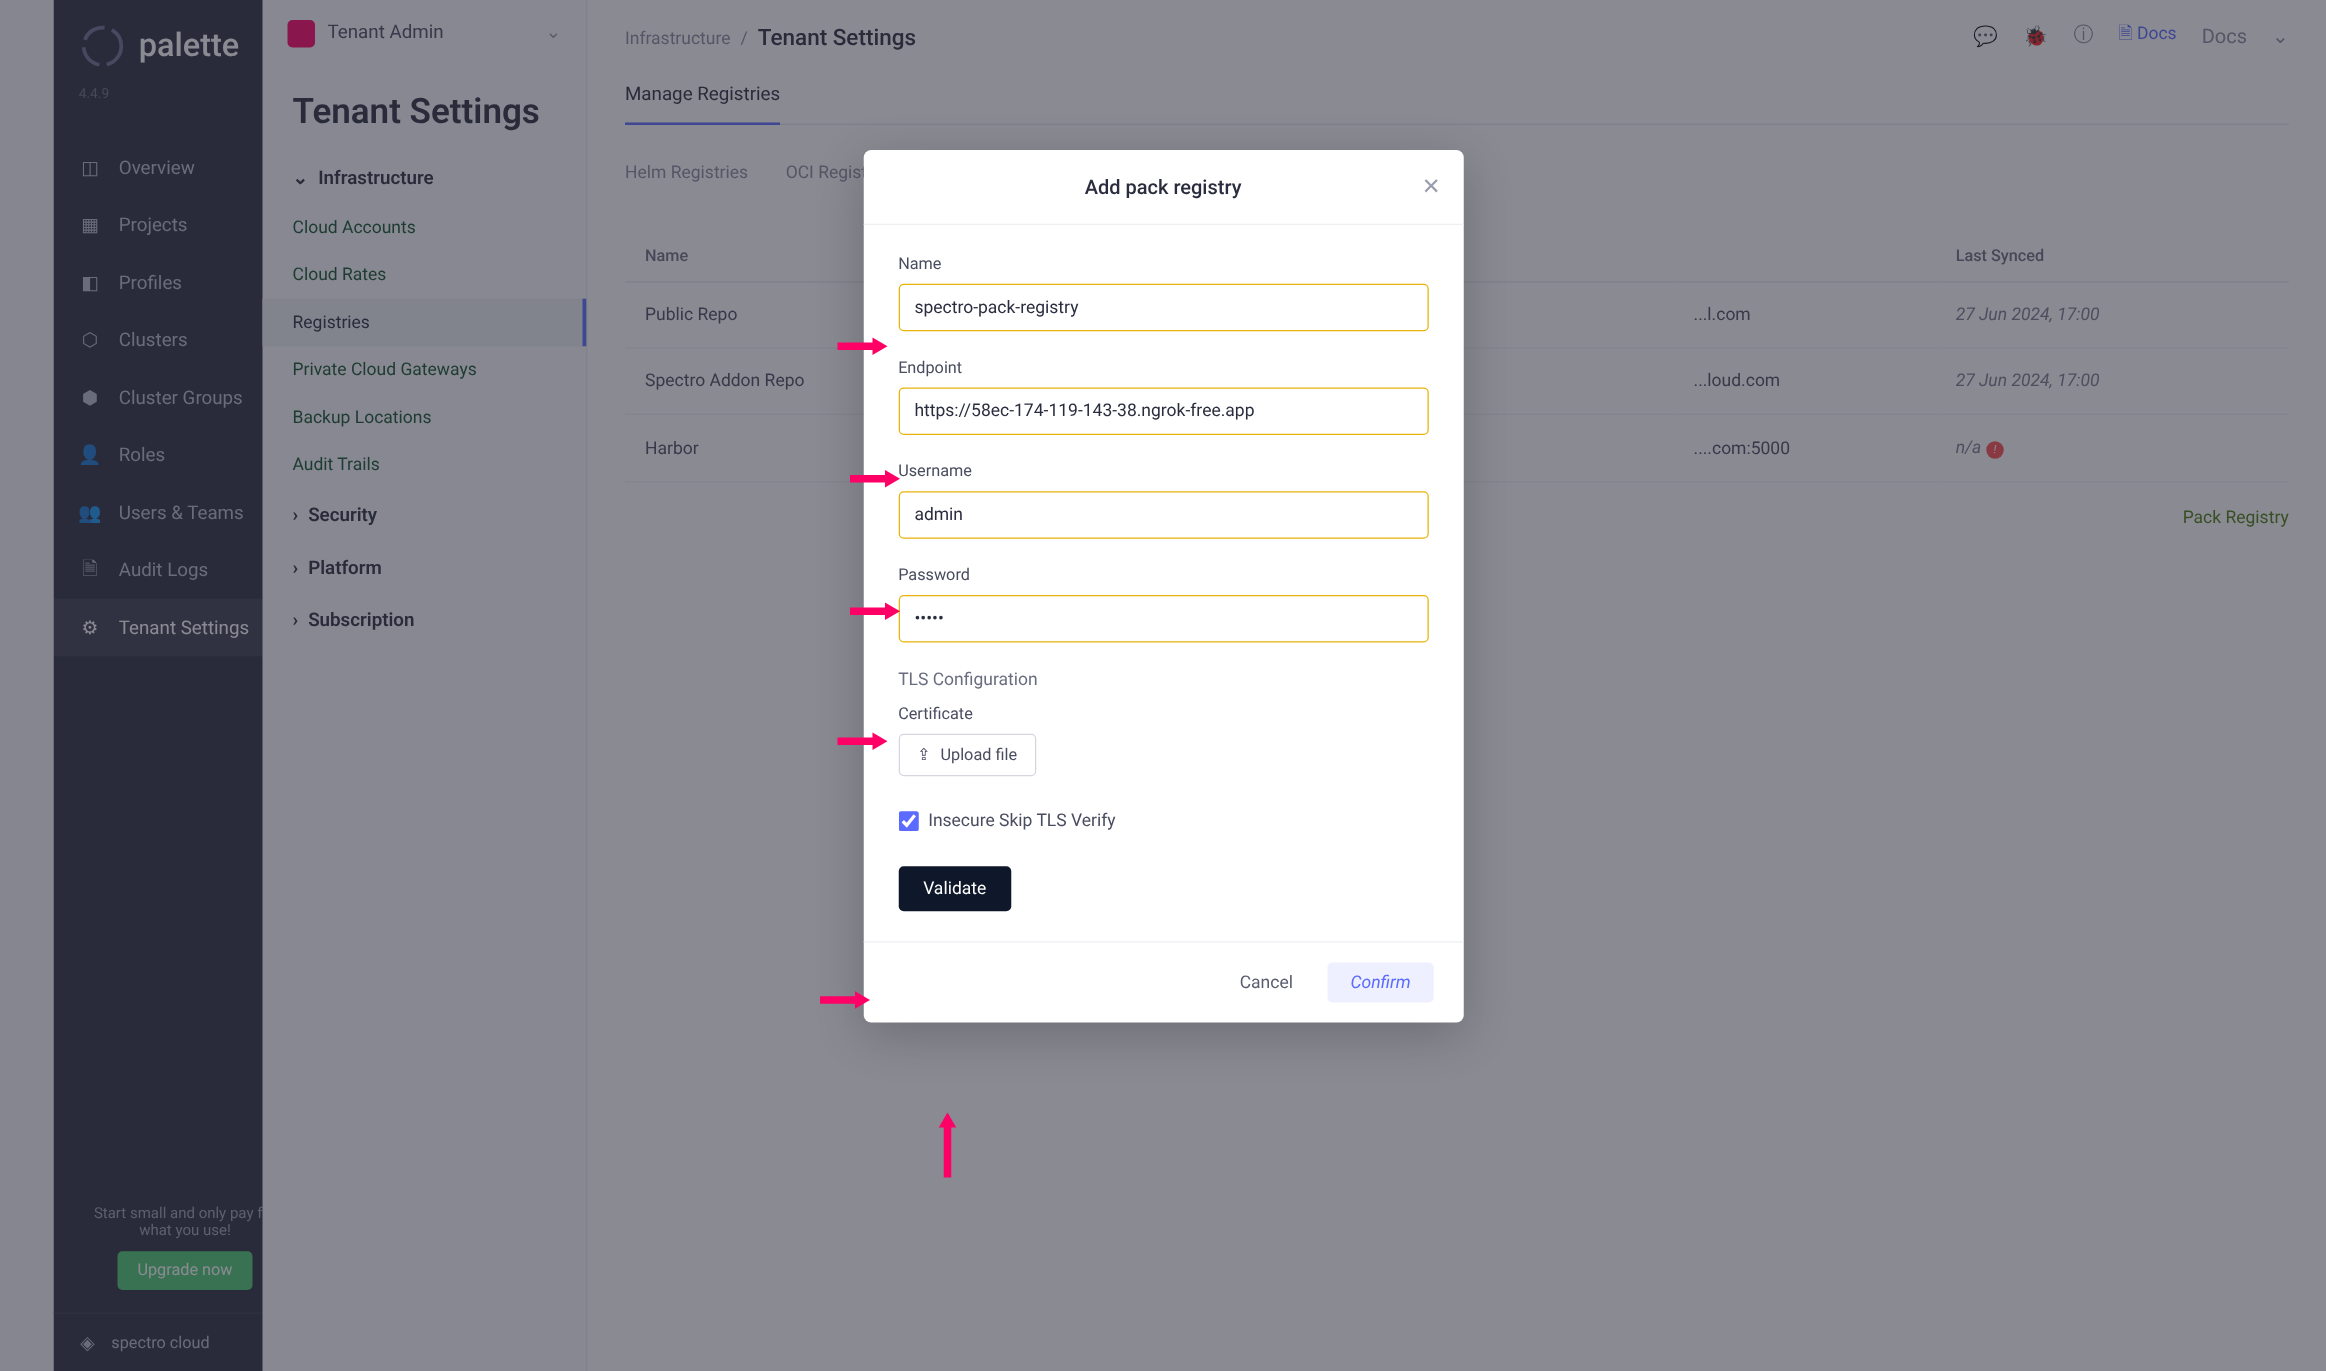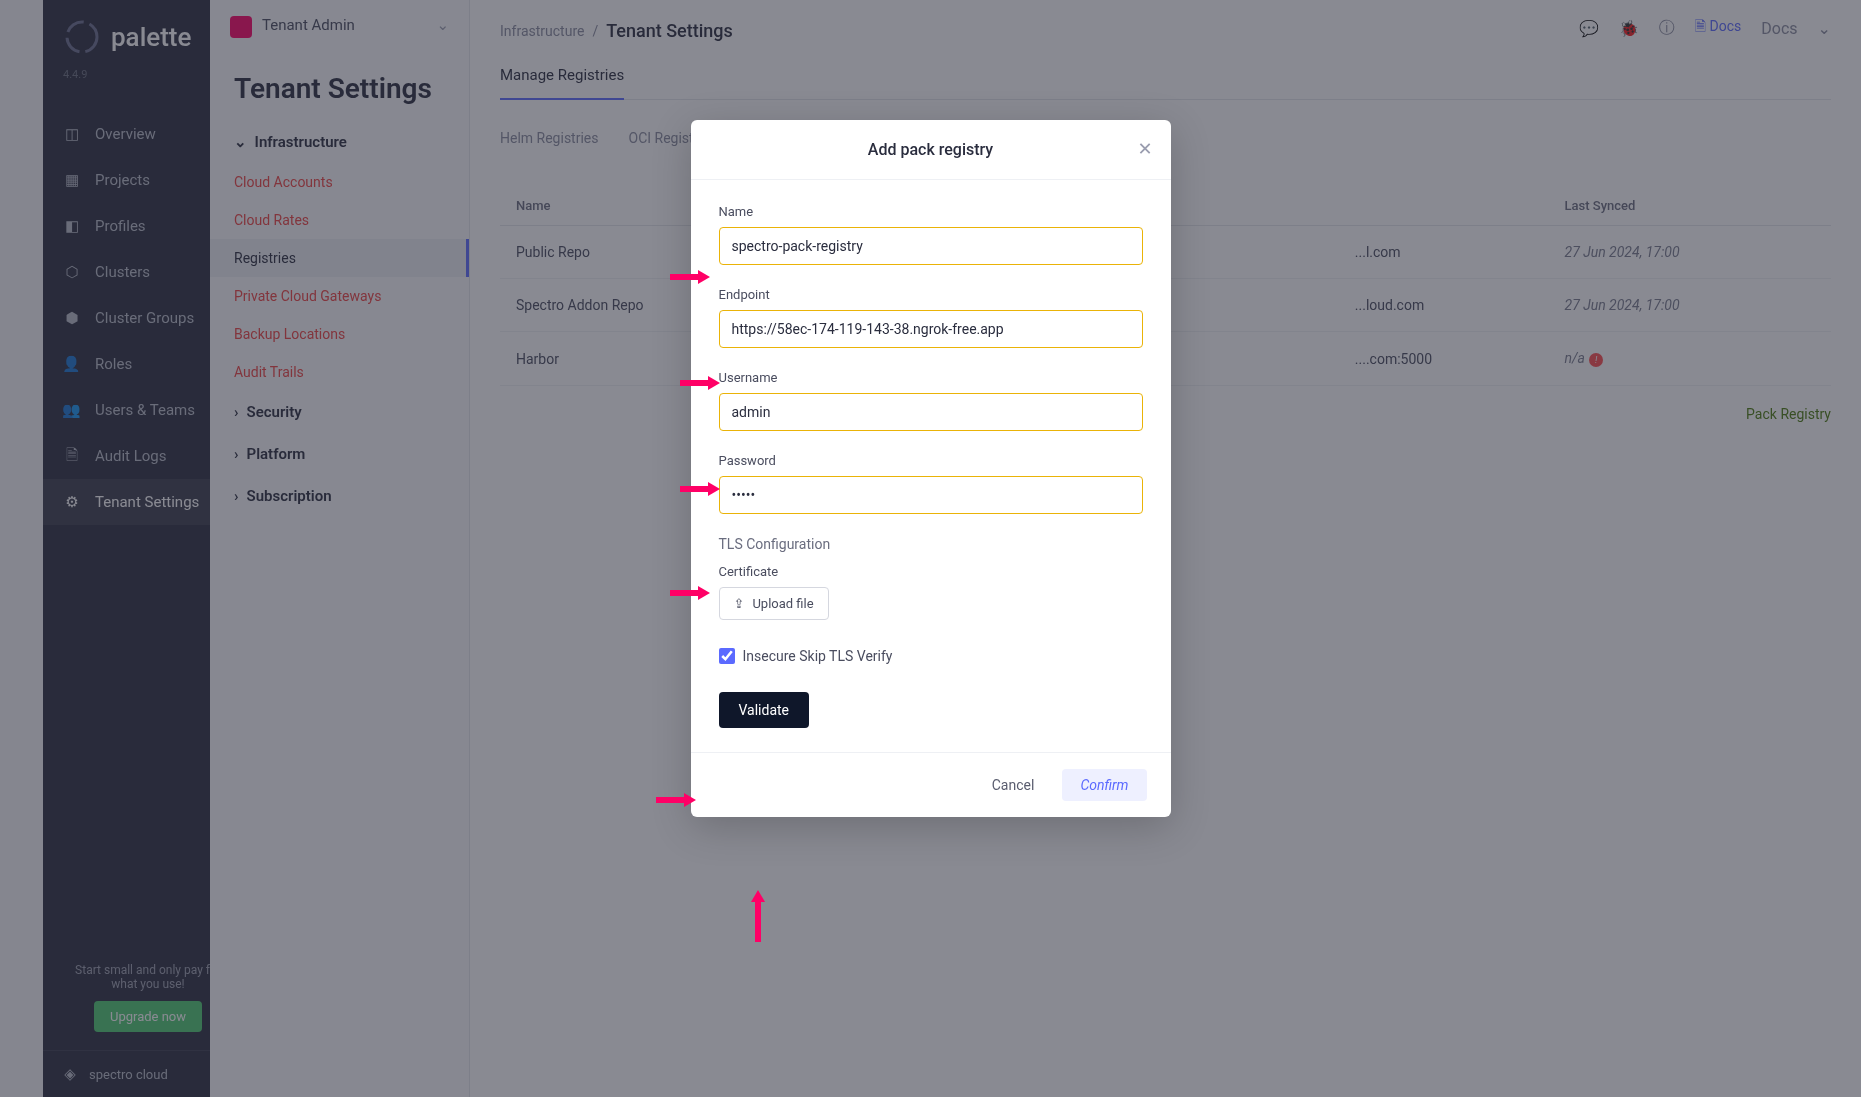--- a/index.html
+++ b/index.html
@@ -141,21 +141,21 @@
       padding: 12px 24px;
       gap: 8px;
       font-size: 15px;
       font-weight: 600;
       color: #2a2d3e;
       cursor: pointer;
     }
     .sub-item {
       padding: 11px 24px;
       font-size: 14px;
-      color: #ef4444;
+      color: #14532d;
       cursor: pointer;
     }
     .sub-item.active {
       background: #eef0f4;
       border-right: 3px solid #5b6aff;
       color: #2a2d3e;
     }
 
     .main-area {
       position: absolute;

